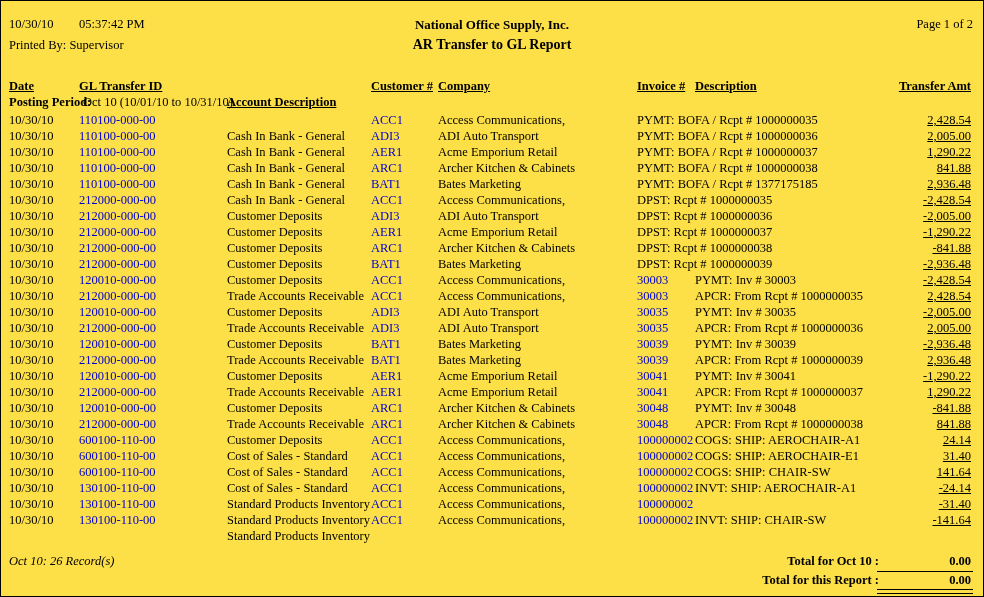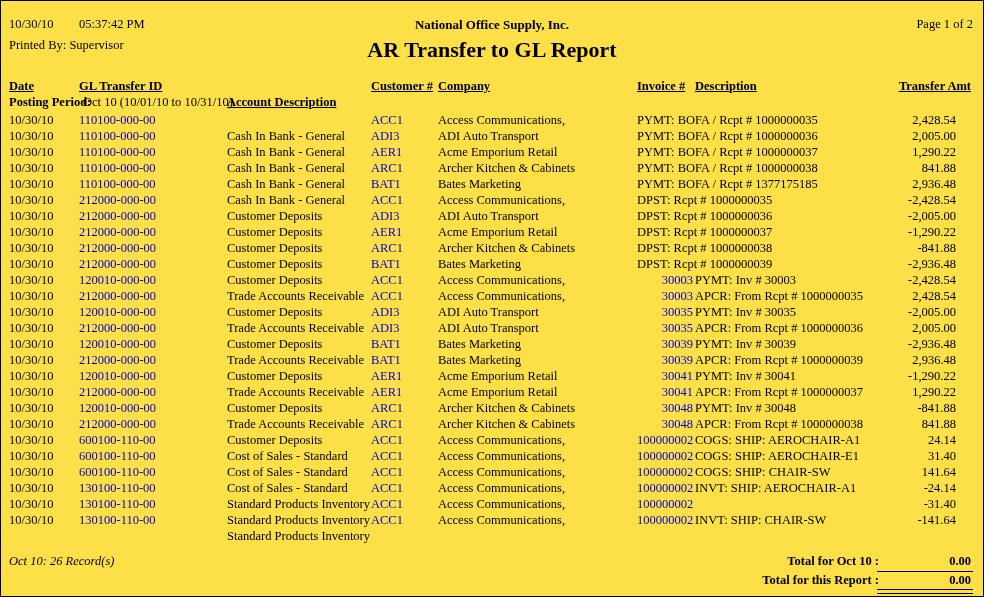--- a/index.html
+++ b/index.html
@@ -52,21 +52,21 @@
     text-align: center;
     font-size: 13px;
     font-weight: bold;
   }
   .hdr-title {
     position: absolute;
     left: 0;
     right: 0;
     top: 36px;
     text-align: center;
-    font-size: 22px;
+    font-size: 14px;
     font-weight: bold;
   }
   .hdr-page {
     position: absolute;
     right: 10px;
     top: 16px;
     font-size: 12.5px;
   }
 
   
@@ -117,23 +117,23 @@
   .row > span {
     position: absolute;
     top: 0;
     white-space: nowrap;
   }
   .c-date     { left: 8px; }
   .c-gl       { left: 78px; color: #0000cc; }
   .c-acctdesc { left: 226px; margin-top: 16px; }
   .c-cust     { left: 370px; color: #0000cc; }
   .c-company  { left: 437px; }
-  .c-invoice  { left: 636px; text-align: right; width: 56px; color: #0000cc; }
+  .c-invoice  { left: 636px; text-align: left; width: 56px; color: #0000cc; }
   .c-desc     { left: 636px; }
-  .c-amt      { right: 27px; text-align: center; }
+  .c-amt      { right: 12px; text-align: center; text-decoration: underline; }
 
   .c-desc.has-inv { left: 694px; }
 
   
   .recs {
     position: absolute;
     left: 8px;
     top: 553px;
     font-size: 12.5px;
     font-style: italic;

